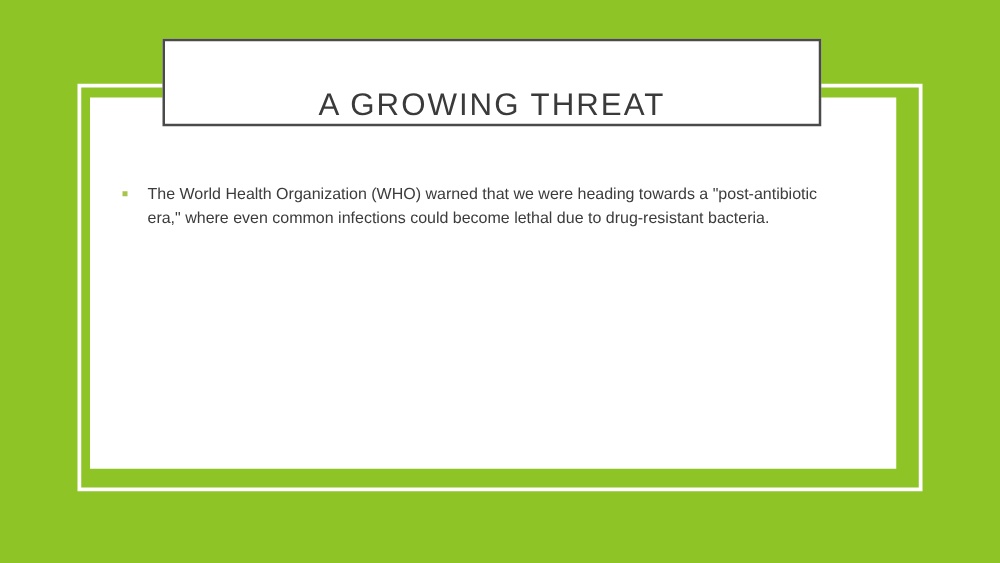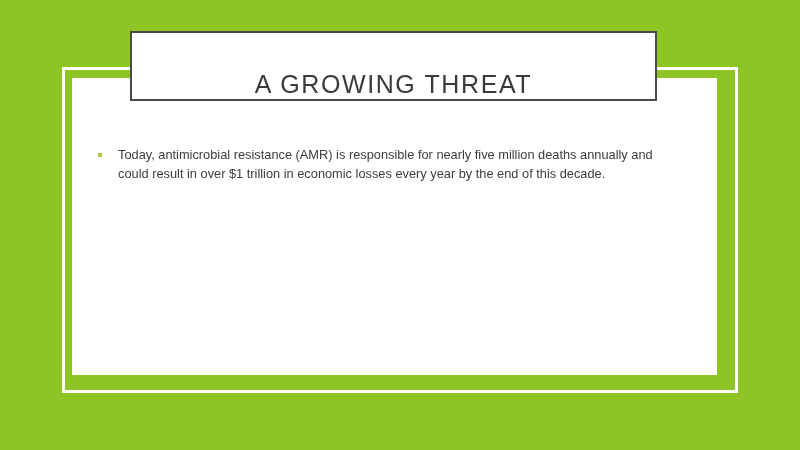--- a/index.html
+++ b/index.html
@@ -108,23 +108,23 @@
   <div class="frame-outline"></div>
 
   <div class="content-panel"></div>
 
   <div class="title-box">
     <div class="title-text">A Growing Threat</div>
   </div>
 
   <div class="bullets">
 
-
     <div class="bullet-row">
       <span class="bullet-marker"></span>
-      <span class="bullet-text">Today, antimicrobial resistance (AMR) is responsible for nearly five million deaths annually and could result in over $1 trillion in economic losses every year by the end of this decade.</span>
+      <span class="bullet-text">The World Health Organization (WHO) warned that we were heading towards a "post-antibiotic era," where even common infections could become lethal due to drug-resistant bacteria.</span>
     </div>
+
 
 
 
   </div>
 
 </div>
 
 </body></html>

